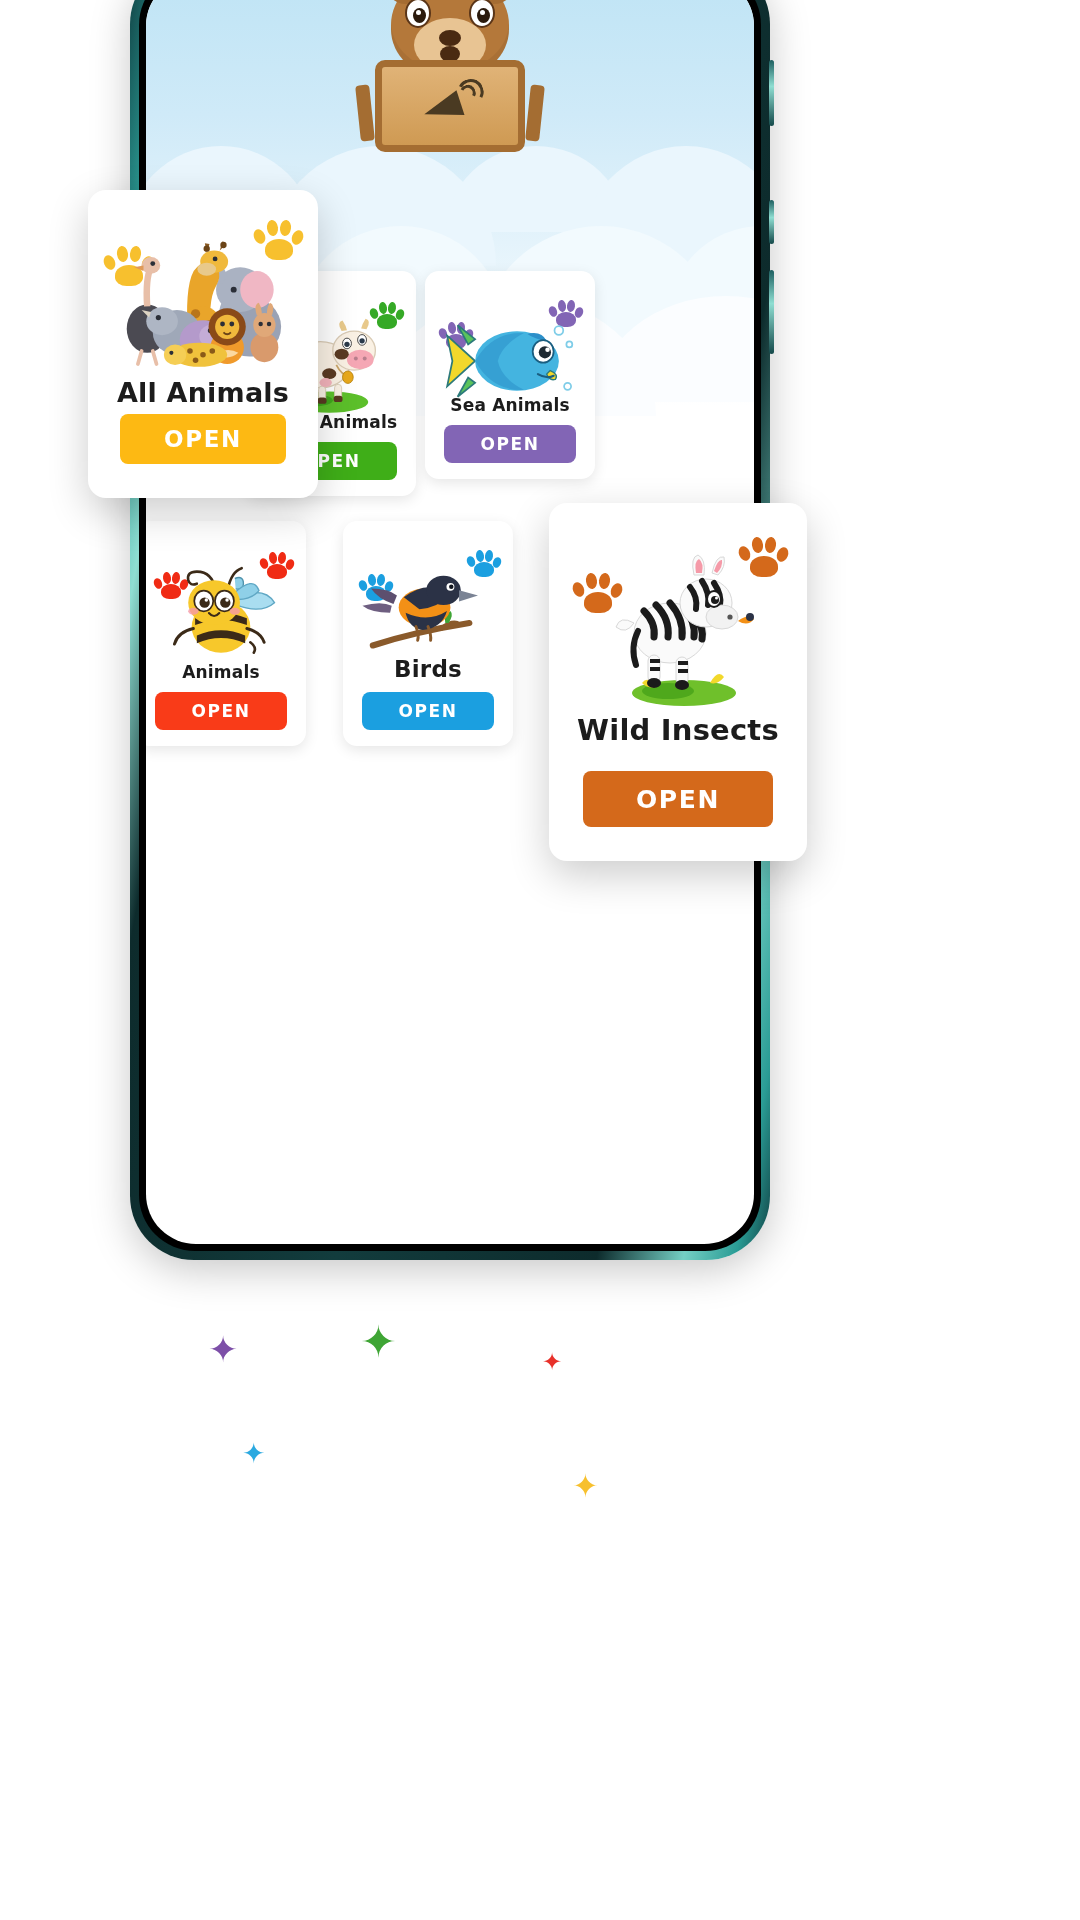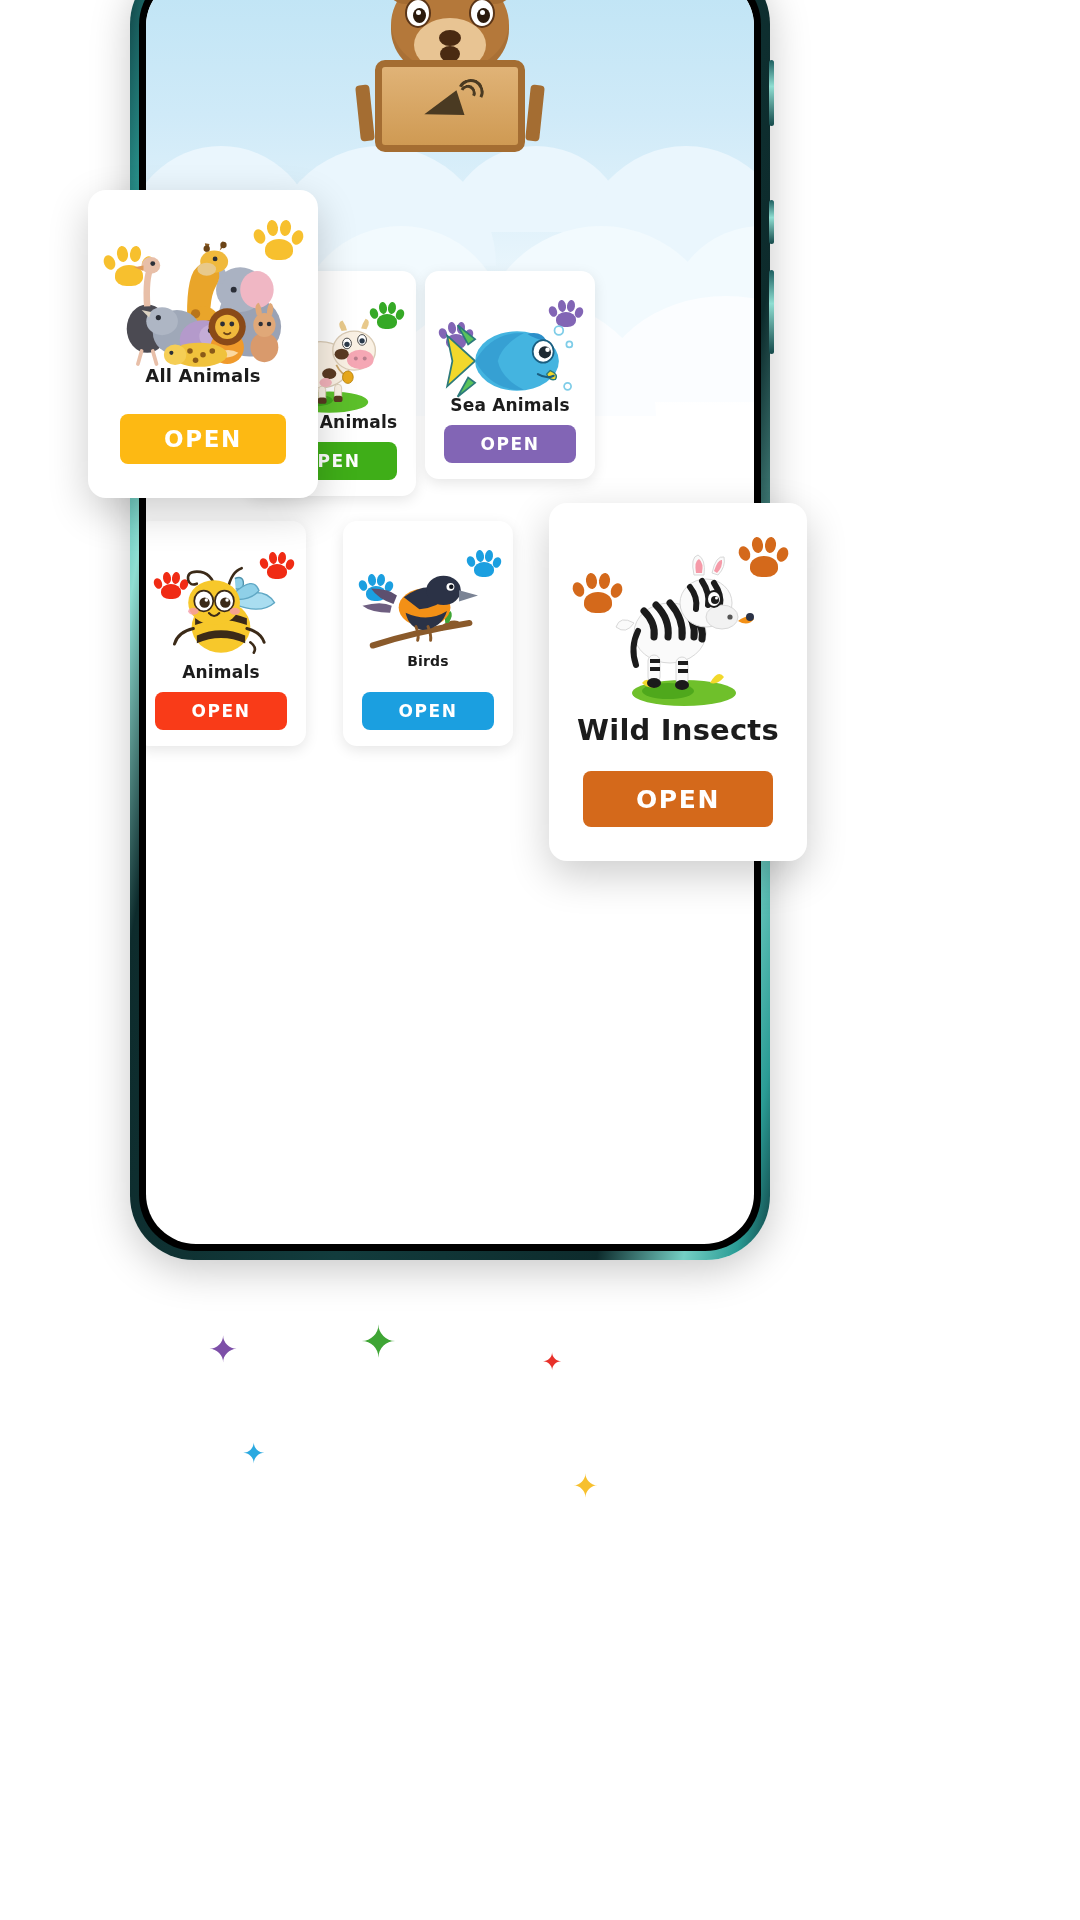--- a/index.html
+++ b/index.html
@@ -337,21 +337,21 @@
                 <path d="M40 52 q-18 -6 -26 -18 q20 0 30 8z" fill="#5D4F6E"></path>
                 <path d="M36 62 q-22 0 -32 -8 q22 -6 34 0z" fill="#6E5E80"></path>
                 <ellipse cx="98" cy="36" rx="20" ry="17" fill="#2B3246"></ellipse>
                 <path d="M116 36 l22 6 l-22 7z" fill="#7A8394"></path>
                 <circle cx="106" cy="32" r="4.6" fill="#fff"></circle>
                   <circle cx="107" cy="32" r="2.6" fill="#11151f"></circle>
                 <path d="M66 78 q4 10 2 16" stroke="#8a5a2b" stroke-width="3.4" fill="none" stroke-linecap="round"></path>
                 <path d="M80 78 q4 10 3 16" stroke="#8a5a2b" stroke-width="3.4" fill="none" stroke-linecap="round"></path>
               </svg>
             </div>
-            <div class="card-title" style="font-size:14px;margin-bottom:23px">Birds</div>
+            <div class="card-title" style="font-size:23px;margin-bottom:10px">Birds</div>
             <button class="open-btn" style="width:132px;height:38px;font-size:17px;background:#1B9FE0;margin-bottom:16px">OPEN</button>
           </div>
 
         </div>
       </div>
     </div>
   </div>
 
   <div class="card featured" style="left:88px;top:190px;width:230px;height:308px;padding-top:18px">
     <div class="card-art">
@@ -426,21 +426,21 @@
 
         <ellipse cx="96" cy="136" rx="30" ry="13" fill="#F0C23C"></ellipse>
         <circle cx="86" cy="132" r="3" fill="#8A5A18"></circle>
           <circle cx="100" cy="136" r="3" fill="#8A5A18"></circle>
         <circle cx="110" cy="132" r="3" fill="#8A5A18"></circle>
           <circle cx="92" cy="142" r="3" fill="#8A5A18"></circle>
         <ellipse cx="70" cy="136" rx="12" ry="11" fill="#F5CE55"></ellipse>
         <circle cx="66" cy="134" r="2.2" fill="#2b2f38"></circle>
       </svg>
     </div>
-    <div class="card-title" style="font-size:18px;margin-bottom:28px">All Animals</div>
+    <div class="card-title" style="font-size:27px;margin-bottom:6px">All Animals</div>
     <button class="open-btn" style="width:166px;height:50px;font-size:23px;background:#FDB913;margin-bottom:34px">OPEN</button>
   </div>
 
   <div class="card featured" style="left:549px;top:503px;width:258px;height:358px;padding-top:20px">
     <div class="card-art">
       <div class="paw big" style="left:24px;top:46px">
         <div class="pad" style="background:#D4691B"></div>
         <div class="t t1" style="background:#D4691B"></div>
         <div class="t t2" style="background:#D4691B"></div>
         <div class="t t3" style="background:#D4691B"></div>

